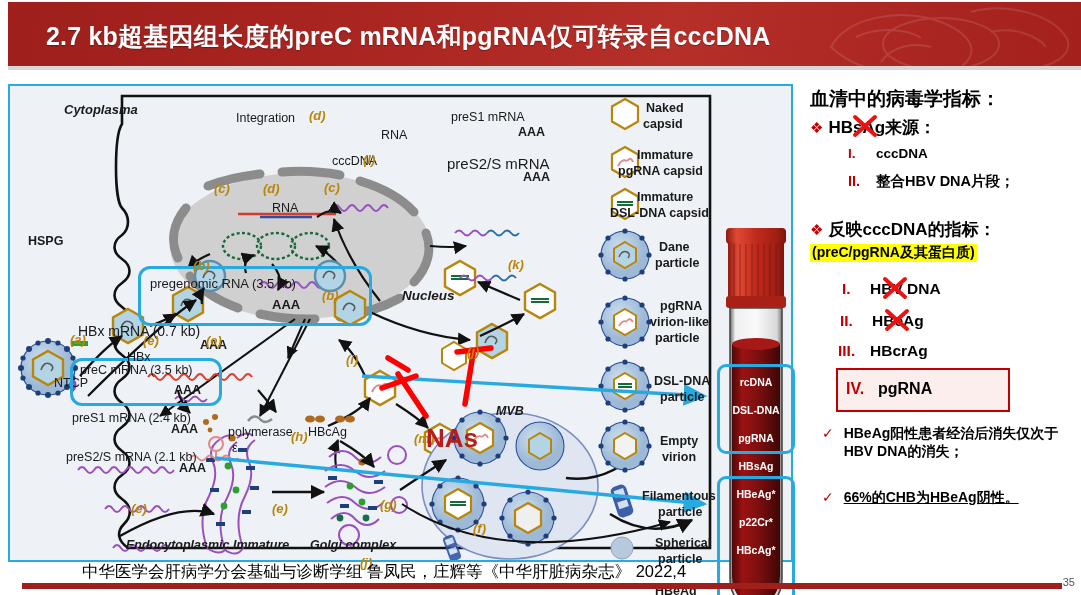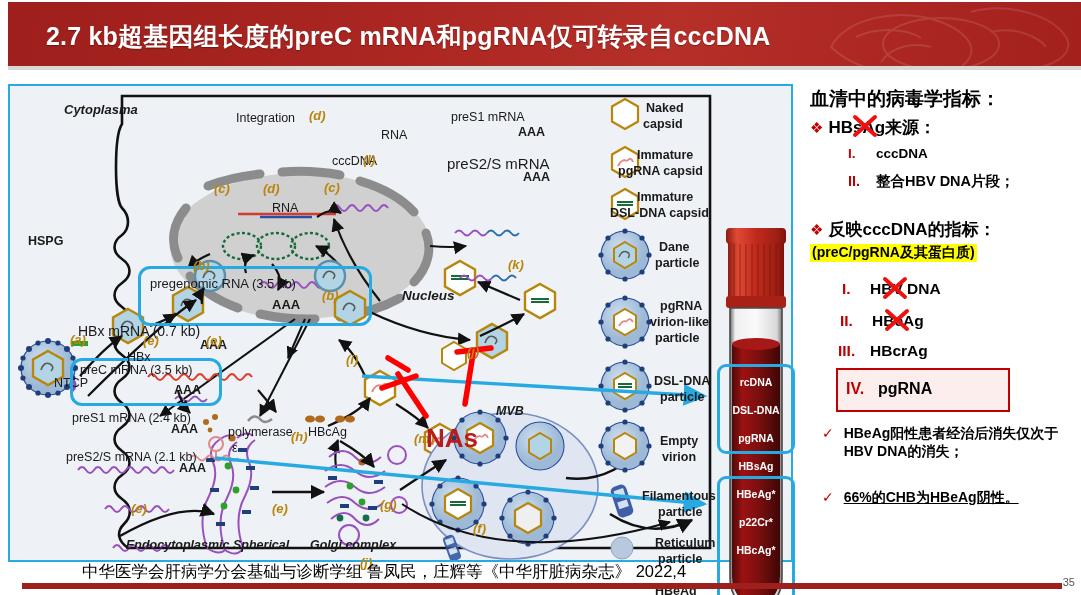--- a/index.html
+++ b/index.html
@@ -589,21 +589,21 @@
         <path d="M416 330 L388 288"></path>
         <path d="M372 302 L406 290"></path>
         <path d="M398 284 L378 272"></path>
         <path d="M455 318 L463 268"></path>
         <path d="M447 266 L481 262"></path>
       </g>
     </svg>
 
     <div class="fig-label lbl-italic" style="left:54px; top:16px; font-size:13px;">Cytoplasma</div>
     <div class="fig-label lbl-italic" style="left:392px; top:186px; font-size:13.5px;margin-top:16px;">Nucleus</div>
-    <div class="fig-label lbl-italic" style="left:116px; top:452px; font-size:12.5px;">Endocytoplasmic Spherical</div>
+    <div class="fig-label lbl-italic" style="left:116px; top:452px; font-size:12.5px;">Endocytoplasmic Immature</div>
     <div class="fig-label lbl-italic" style="left:300px; top:452px; font-size:12.5px;">Golgi complex</div>
     <div class="fig-label lbl-italic" style="left:486px; top:318px; font-size:12.5px;">MVB</div>
 
     <div class="fig-label" style="left:18px; top:148px; font-size:12.5px; font-weight:bold;">HSPG</div>
     <div class="fig-label" style="left:44px; top:290px; font-size:12.5px;">NTCP</div>
 
     <div class="fig-label" style="left:226px; top:25px; font-size:12.5px;">Integration</div>
     <div class="fig-label" style="left:322px; top:68px; font-size:12.5px;">cccDNA</div>
     <div class="fig-label" style="left:371px; top:42px; font-size:12.5px;">RNA</div>
     <div class="fig-label" style="left:262px; top:115px; font-size:12.5px;">RNA</div>
@@ -675,21 +675,21 @@
 
     <div class="fig-label" style="left:644px; top:288px; font-size:12.5px; font-weight:bold;">DSL-DNA</div>
     <div class="fig-label" style="left:650px; top:304px; font-size:12.5px; font-weight:bold;">particle</div>
 
     <div class="fig-label" style="left:650px; top:348px; font-size:12.5px; font-weight:bold;">Empty</div>
     <div class="fig-label" style="left:652px; top:364px; font-size:12.5px; font-weight:bold;">virion</div>
 
     <div class="fig-label" style="left:632px; top:403px; font-size:12.5px; font-weight:bold;">Filamentous</div>
     <div class="fig-label" style="left:648px; top:419px; font-size:12.5px; font-weight:bold;">particle</div>
 
-    <div class="fig-label" style="left:645px; top:450px; font-size:12.5px; font-weight:bold;">Reticulum</div>
+    <div class="fig-label" style="left:645px; top:450px; font-size:12.5px; font-weight:bold;">Spherical</div>
     <div class="fig-label" style="left:648px; top:466px; font-size:12.5px; font-weight:bold;">particle</div>
 
     <div class="fig-label" style="left:645px; top:498px; font-size:12.5px; font-weight:bold;">HBeAg</div>
 
     <div class="tube-wrap">
       <svg width="68" height="390" viewBox="0 0 68 390">
         <defs>
           <linearGradient id="capg" x1="0" y1="0" x2="1" y2="0">
             <stop offset="0%" stop-color="#8f1a12"></stop>
               <stop offset="18%" stop-color="#e04a34"></stop>

